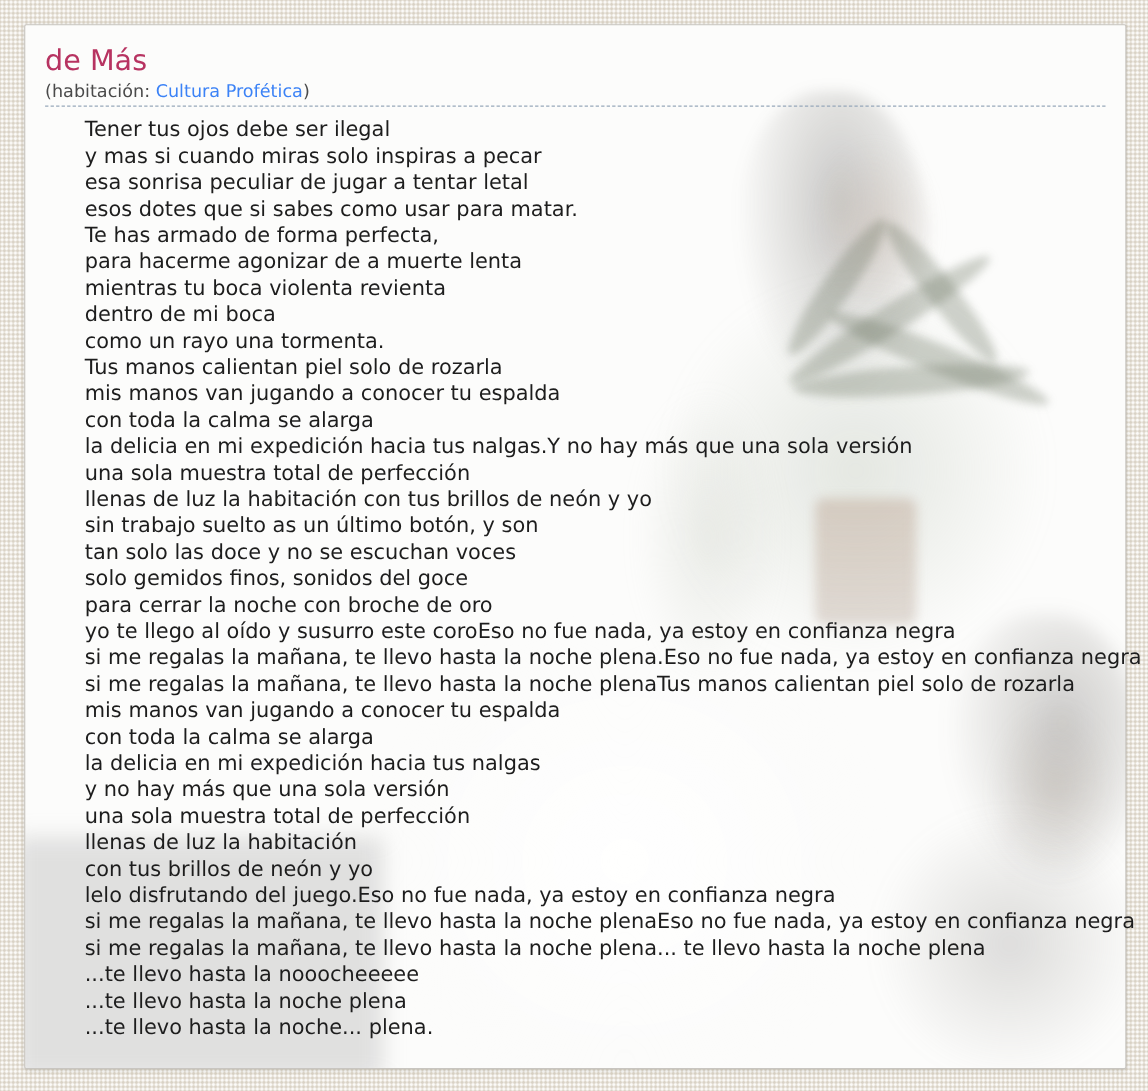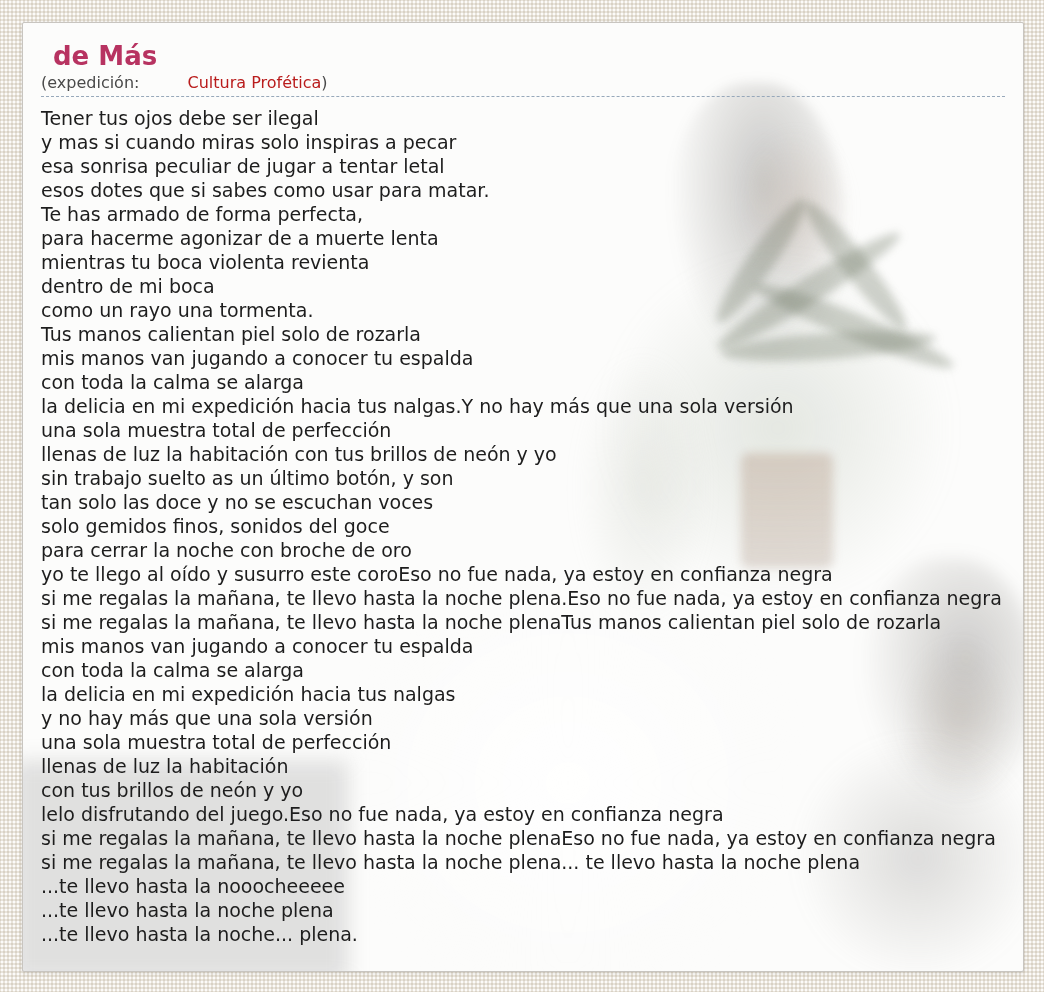--- a/index.html
+++ b/index.html
@@ -47,25 +47,25 @@
   .ph-white-clothes{left:330px;top:560px;width:430px;height:400px;border-radius:40%;
     background:radial-gradient(ellipse, rgba(255,255,255,.85), rgba(255,255,255,0) 75%);filter:blur(14px);}
   .ph-bl-gray{left:-10px;top:738px;width:335px;height:220px;
     background:rgba(150,150,150,.28);filter:blur(10px);}
   .watermark{
     position:absolute;left:4px;top:766px;z-index:0;
     font-weight:bold;font-size:54px;line-height:58px;letter-spacing:2px;
     color:rgba(255,255,255,.58);
   }
   .content{position:relative;z-index:2;padding:12px 18px 0 18px;}
-  .song-title{margin:6px 0 0 12px;font-size:26px;line-height:30px;font-weight:bold;color:#b73361;}
+  .song-title{margin:6px 0 0 0;font-size:26px;line-height:30px;font-weight:normal;color:#b73361;}
   .artist-line{font-size:16px;line-height:21px;color:#4a4a4a;margin-top:1px;}
   .artist-link{color:#68acb5;text-decoration:none;cursor:pointer;}
   .separator{border-bottom:1px dashed #97a8ba;margin-top:3px;height:0;}
-  .lyrics{margin-top:9px;font-size:19px;line-height:24px;color:#1d1d1d;white-space:pre;}
+  .lyrics{margin-top:9px;font-size:19px;line-height:24px;color:#1d1d1d;white-space:pre;margin-left:36px;}
   .lyric-line{height:24px;}
 </style>
 </head>
 <body>
 
 <div class="card">
 
   <div class="photo-layer">
     <div class="blob ph-hair"></div>
     <div class="blob ph-face"></div>
@@ -83,18 +83,18 @@
     <div class="blob ph-man2-hair"></div>
     <div class="blob ph-man2-face"></div>
     <div class="blob ph-man2-body"></div>
     <div class="blob ph-bl-gray"></div>
     <div class="watermark">
     </div>
   </div>
 
   <div class="content">
     <h1 class="song-title" style="color: rgb(183, 51, 97);">de Más</h1>
-    <div class="artist-line"><span>(expedición: </span><a href="#" class="artist-link" style="color: #b91c1c; margin-left: 43px;">Cultura Profética</a><span>)</span></div>
+    <div class="artist-line"><span>(habitación: </span><a href="#" class="artist-link" style="color: #3b82f6;">Cultura Profética</a><span>)</span></div>
     <div class="separator"></div>
     <div class="lyrics"><div class="lyric-line">Tener tus ojos debe ser ilegal</div><div class="lyric-line">y mas si cuando miras solo inspiras a pecar</div><div class="lyric-line">esa sonrisa peculiar de jugar a tentar letal</div><div class="lyric-line">esos dotes que si sabes como usar para matar.</div><div class="lyric-line">Te has armado de forma perfecta,</div><div class="lyric-line">para hacerme agonizar de a muerte lenta</div><div class="lyric-line">mientras tu boca violenta revienta</div><div class="lyric-line">dentro de mi boca</div><div class="lyric-line">como un rayo una tormenta.</div><div class="lyric-line">Tus manos calientan piel solo de rozarla</div><div class="lyric-line">mis manos van jugando a conocer tu espalda</div><div class="lyric-line">con toda la calma se alarga</div><div class="lyric-line">la delicia en mi expedición hacia tus nalgas.Y no hay más que una sola versión</div><div class="lyric-line">una sola muestra total de perfección</div><div class="lyric-line">llenas de luz la habitación con tus brillos de neón y yo</div><div class="lyric-line">sin trabajo suelto as un último botón, y son</div><div class="lyric-line">tan solo las doce y no se escuchan voces</div><div class="lyric-line">solo gemidos finos, sonidos del goce</div><div class="lyric-line">para cerrar la noche con broche de oro</div><div class="lyric-line">yo te llego al oído y susurro este coroEso no fue nada, ya estoy en confianza negra</div><div class="lyric-line">si me regalas la mañana, te llevo hasta la noche plena.Eso no fue nada, ya estoy en confianza negra</div><div class="lyric-line">si me regalas la mañana, te llevo hasta la noche plenaTus manos calientan piel solo de rozarla</div><div class="lyric-line">mis manos van jugando a conocer tu espalda</div><div class="lyric-line">con toda la calma se alarga</div><div class="lyric-line">la delicia en mi expedición hacia tus nalgas</div><div class="lyric-line">y no hay más que una sola versión</div><div class="lyric-line">una sola muestra total de perfección</div><div class="lyric-line">llenas de luz la habitación</div><div class="lyric-line">con tus brillos de neón y yo</div><div class="lyric-line">lelo disfrutando del juego.Eso no fue nada, ya estoy en confianza negra</div><div class="lyric-line">si me regalas la mañana, te llevo hasta la noche plenaEso no fue nada, ya estoy en confianza negra</div><div class="lyric-line">si me regalas la mañana, te llevo hasta la noche plena... te llevo hasta la noche plena</div><div class="lyric-line">...te llevo hasta la nooocheeeee</div><div class="lyric-line">...te llevo hasta la noche plena</div><div class="lyric-line">...te llevo hasta la noche... plena.</div></div>
   </div>
 
 </div>
 
 </body></html>

